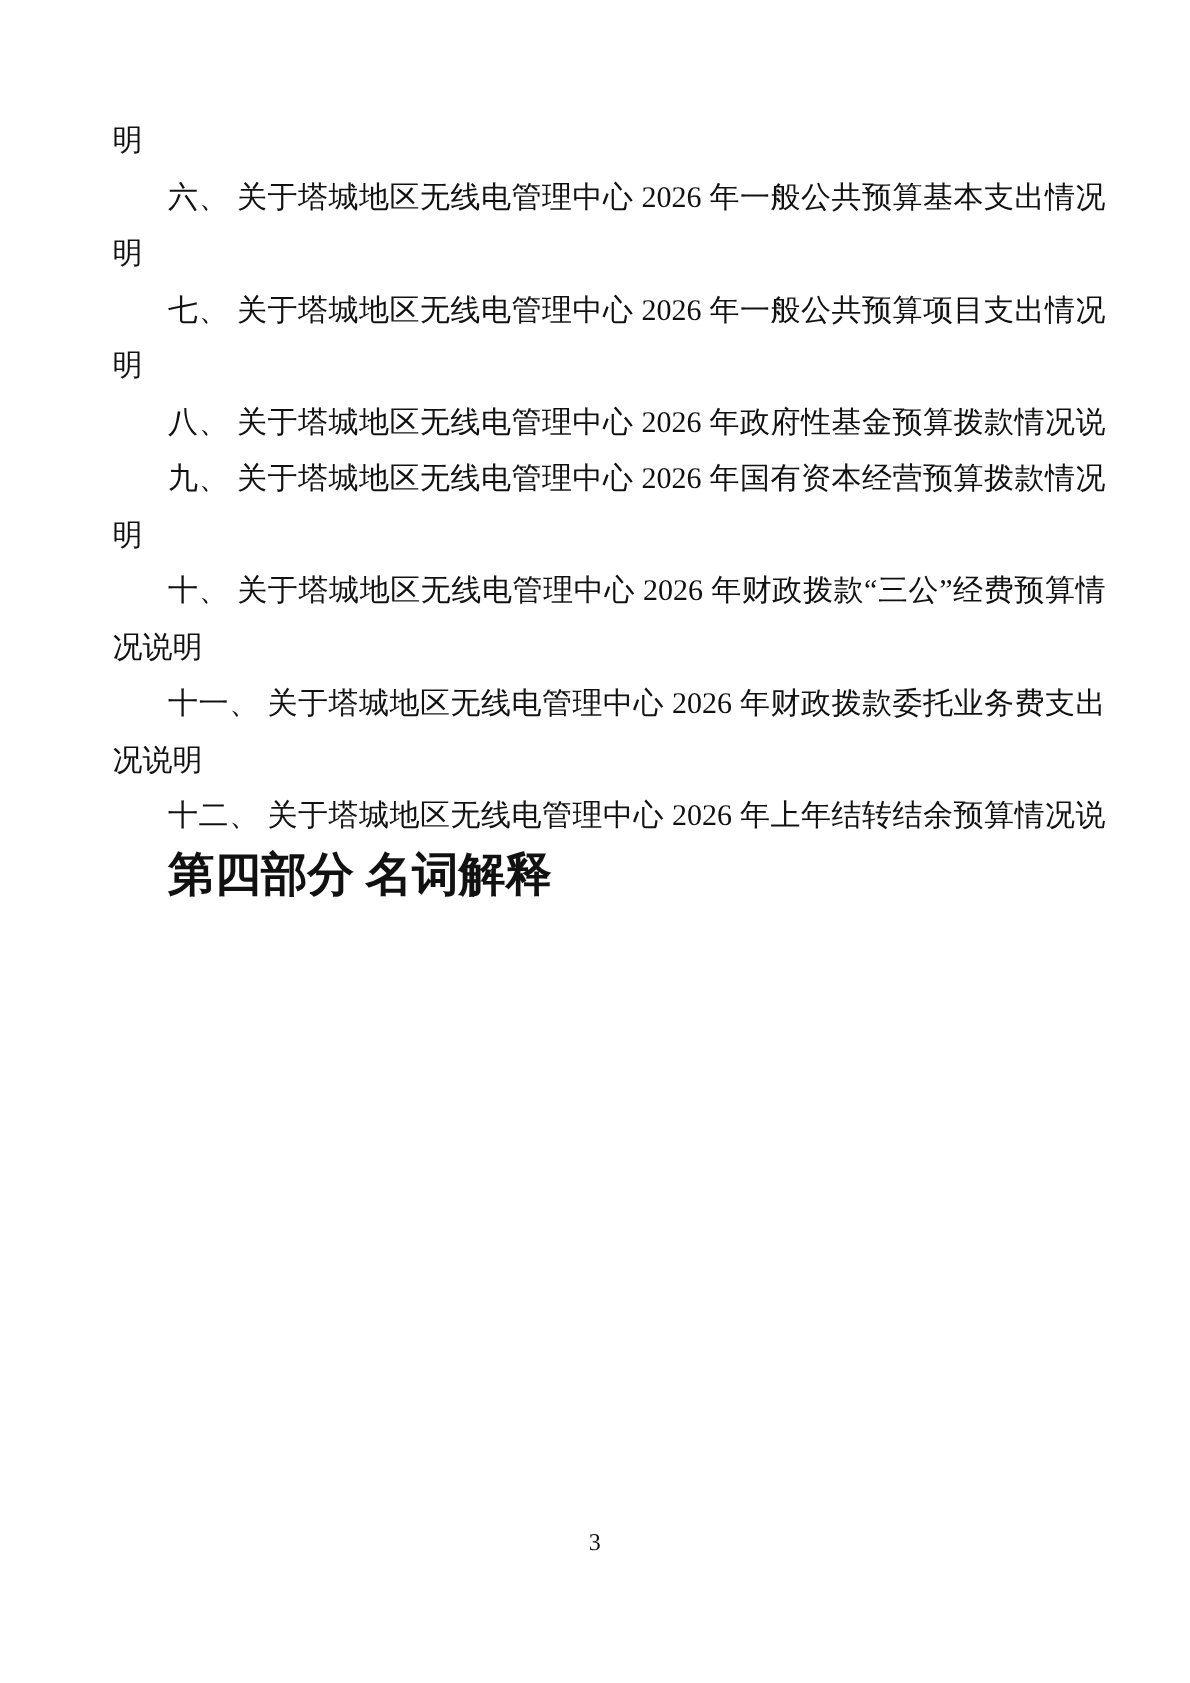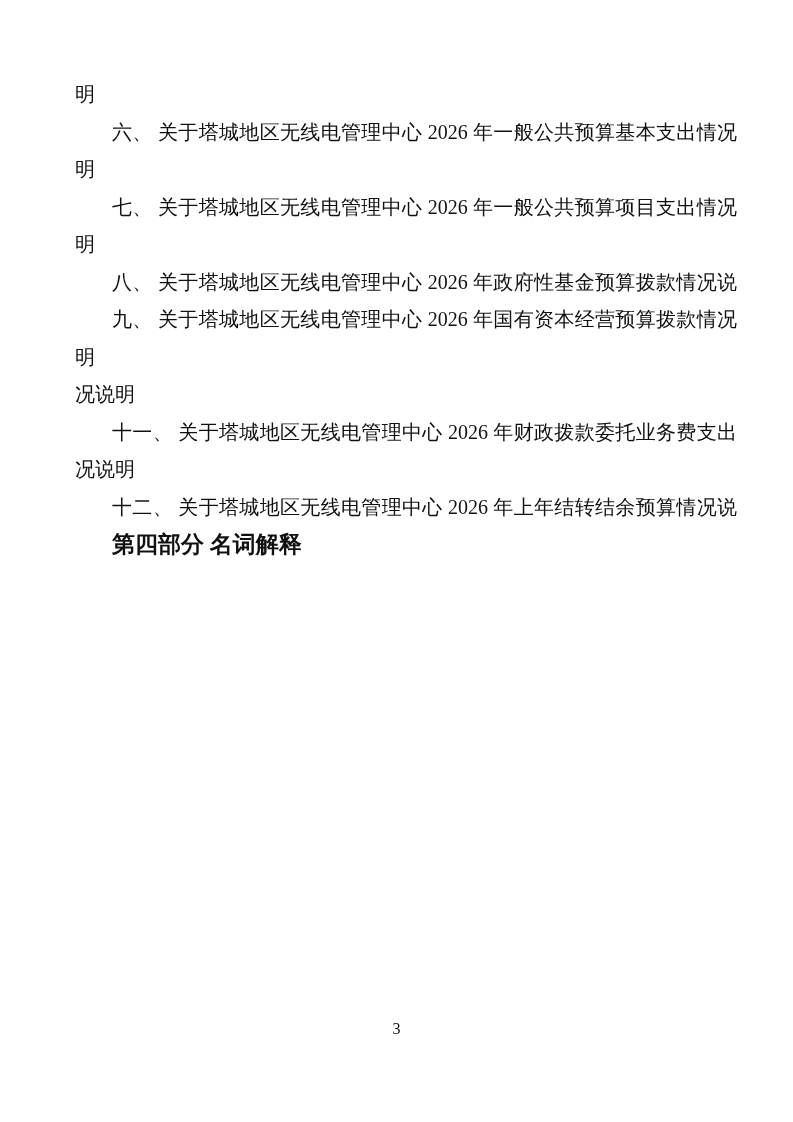--- a/index.html
+++ b/index.html
@@ -34,21 +34,21 @@
     text-indent: 37px;
   }
   .stretch {
     text-align: justify;
     text-align-last: justify;
     text-justify: inter-character;
   }
   .heading {
     text-indent: 37px;
     font-weight: bold;
-    font-size: 23px;
+    font-size: 31px;
   }
   .footer {
     position: absolute;
     left: 0;
     right: 0;
     top: 1020px;
     text-align: center;
   }
   .page-number {
     font-size: 16px;
@@ -61,20 +61,21 @@
 <div class="page">
   <div class="content">
     <div class="line cont">明</div>
     <div class="line item stretch">六、 关于塔城地区无线电管理中心 2026 年一般公共预算基本支出情况说</div>
     <div class="line cont">明</div>
     <div class="line item stretch">七、 关于塔城地区无线电管理中心 2026 年一般公共预算项目支出情况说</div>
     <div class="line cont">明</div>
     <div class="line item stretch">八、 关于塔城地区无线电管理中心 2026 年政府性基金预算拨款情况说明</div>
     <div class="line item stretch">九、 关于塔城地区无线电管理中心 2026 年国有资本经营预算拨款情况说</div>
     <div class="line cont">明</div>
+    <div class="line item stretch">十、 关于塔城地区无线电管理中心 2026 年财政拨款“三公”经费预算情</div>
     <div class="line cont">况说明</div>
     <div class="line item stretch">十一、 关于塔城地区无线电管理中心 2026 年财政拨款委托业务费支出情</div>
     <div class="line cont">况说明</div>
     <div class="line item stretch">十二、 关于塔城地区无线电管理中心 2026 年上年结转结余预算情况说明</div>
     <div class="line heading">第四部分 名词解释</div>
   </div>
   <div class="footer">
     <span class="page-number">3</span>
   </div>
 </div>

